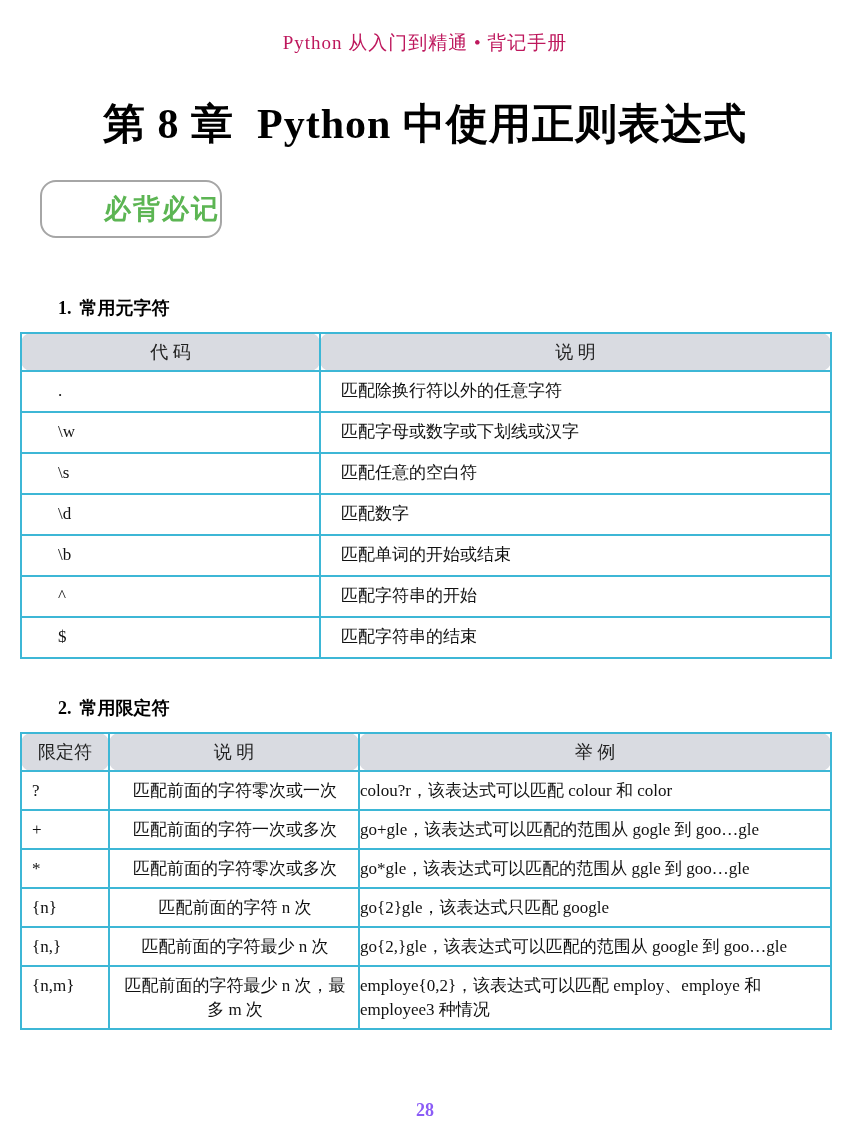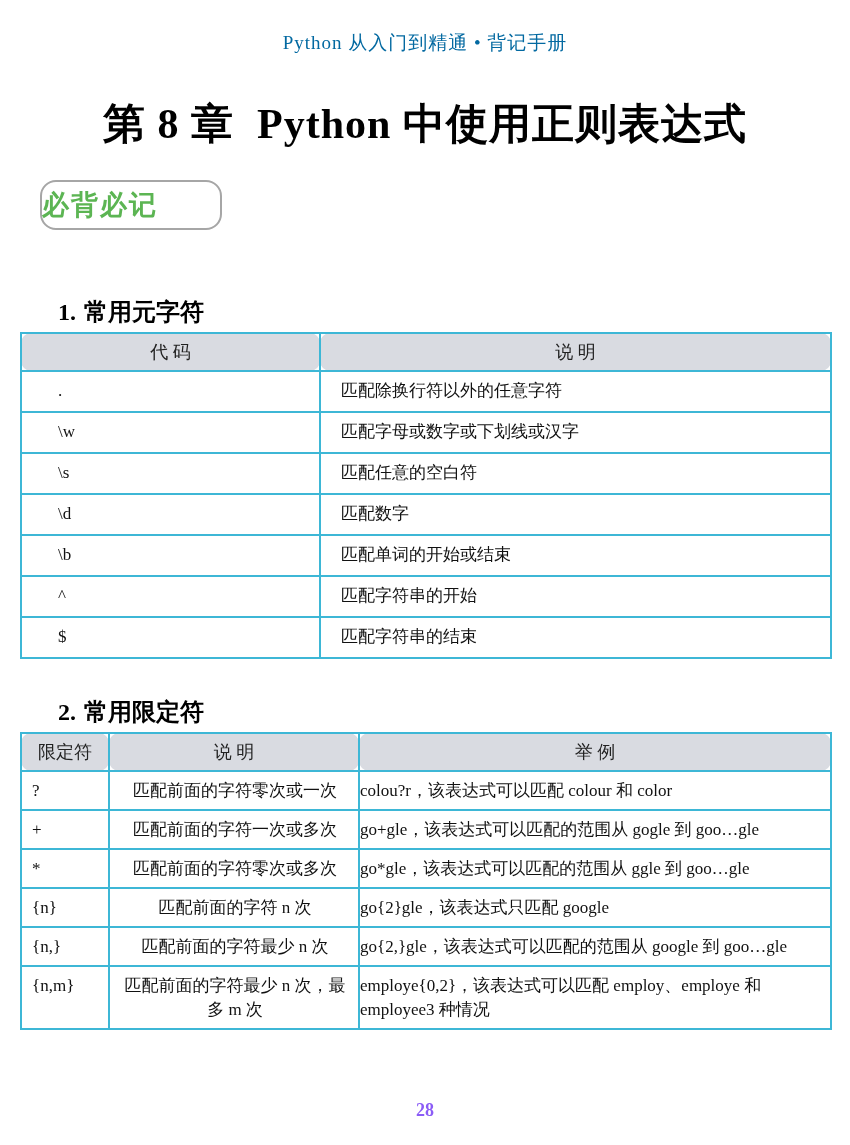--- a/index.html
+++ b/index.html
@@ -13,43 +13,43 @@
   .page{
     position:relative;
     width:850px;height:1145px;
     background:#ffffff;
     font-family:"Liberation Serif","DejaVu Serif",serif;
     color:#1a1a1a;
     overflow:hidden;
   }
   .book-header{
     position:absolute;top:30px;left:0;width:100%;
-    text-align:center;font-size:19px;letter-spacing:1px;color:#0369a1;
+    text-align:center;font-size:19px;letter-spacing:1px;color:#be185d;
   }
   .chapter-title{
     position:absolute;top:96px;left:0;width:100%;
     text-align:center;font-size:42px;font-weight:bold;color:#000;
     letter-spacing:1px;white-space:pre;
   }
   .badge{
     position:absolute;top:180px;left:40px;
-    width:182px;height:50px;
+    width:182px;height:58px;
     border:2px solid var(--badge-border);
     border-radius:16px;
-    display:flex;align-items:center;justify-content:flex-start;
+    display:flex;align-items:center;justify-content:flex-end;
     background:#fff;
   }
   .badge span{
     color:var(--badge-text);
     font-size:27px;font-weight:bold;letter-spacing:2px;
     font-family:"Liberation Sans","DejaVu Sans",sans-serif;
   }
   .section-heading{
     position:absolute;left:58px;
-    font-size:24px;font-weight:bold;color:#000;
+    font-size:18px;font-weight:bold;color:#000;
     font-family:"Liberation Sans","DejaVu Sans",sans-serif;
   }
   .section-heading .num{
     font-family:"Liberation Serif","DejaVu Serif",serif;
     margin-right:8px;
   }
   #heading-0{top:296px;}
   #heading-1{top:696px;}
   table.data-table{
     position:absolute;left:20px;width:810px;

